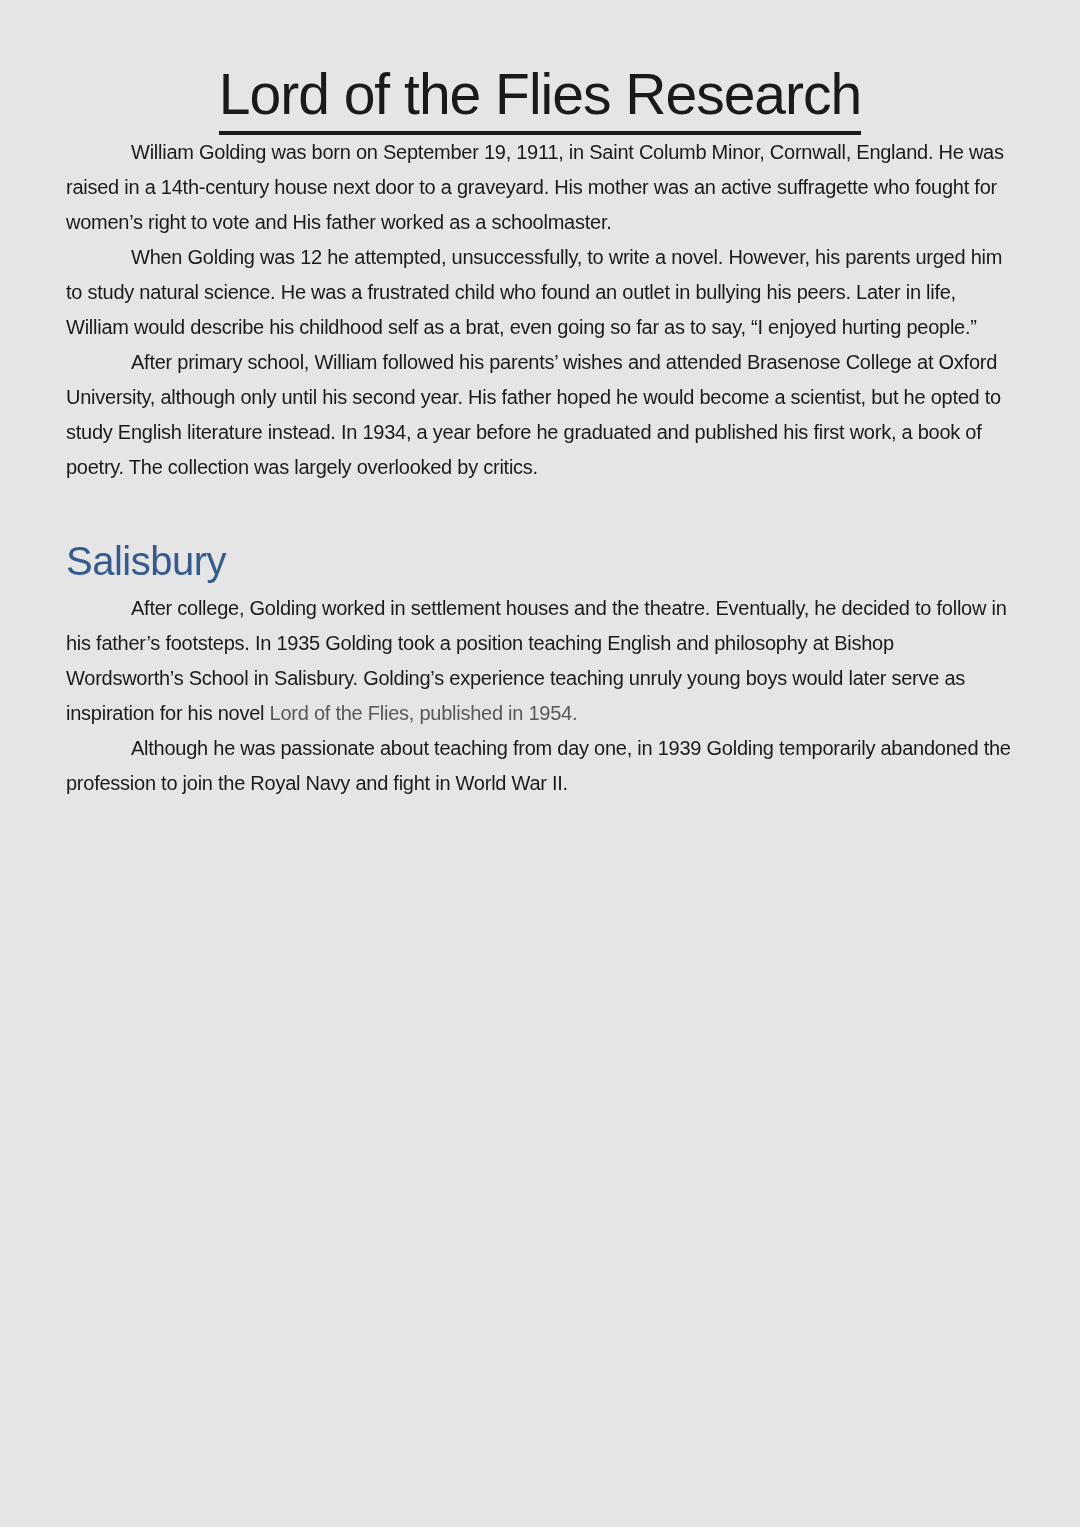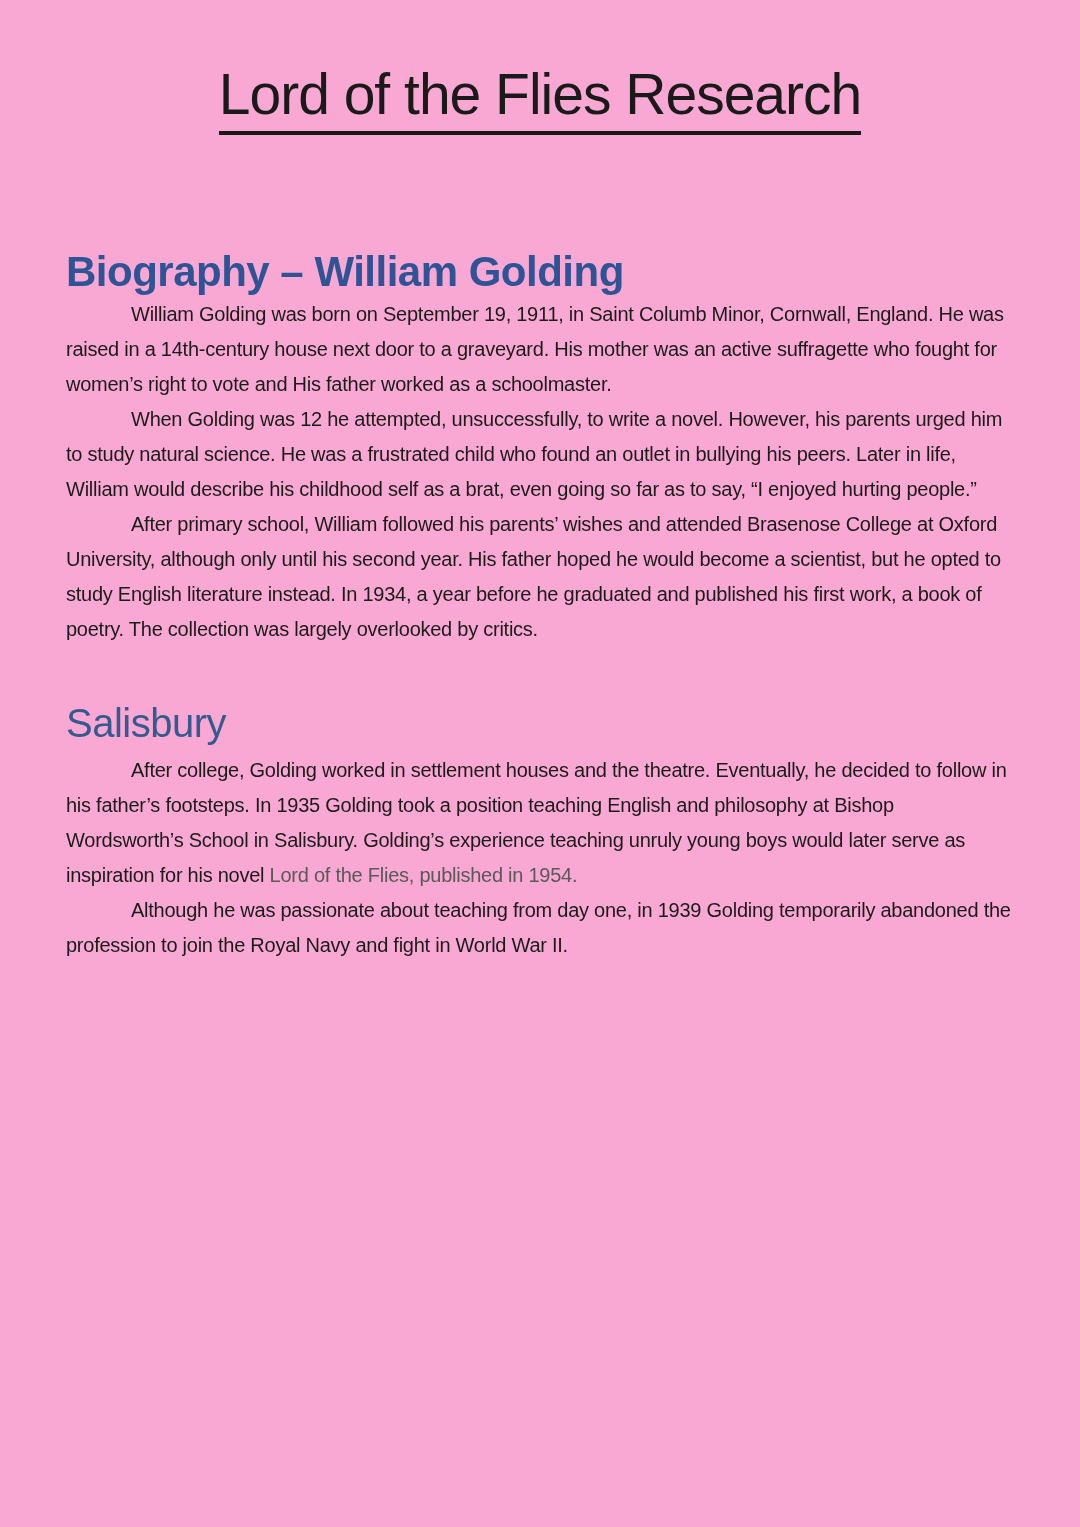--- a/index.html
+++ b/index.html
@@ -5,21 +5,21 @@
   html, body {
     margin: 0;
     padding: 0;
     background: #ffffff;
   }
   .page {
     position: relative;
     width: 1080px;
     height: 1527px;
     margin: 0 auto;
-    background: #f9a8d4;
+    background: #e5e5e5;
     font-family: "Liberation Sans", "DejaVu Sans", sans-serif;
     box-sizing: border-box;
     padding: 60px 66px 0 66px;
     overflow: hidden;
   }
   .doc-title {
     text-align: center;
     margin: 0;
     font-size: 57px;
     line-height: 68px;
@@ -65,21 +65,20 @@
     color: #595959;
   }
 </style>
 </head>
 <body>
 
 <div class="page">
 
   <h1 class="doc-title"><span class="underline">Lord of the Flies Research</span></h1>
 
-  <h2 class="h1">Biography – William Golding</h2>
 
 
   <div class="body-text">
     <p>William Golding was born on September 19, 1911, in Saint Columb Minor, Cornwall, England. He was raised in a 14th-century house next door to a graveyard. His mother was an active suffragette who fought for women’s right to vote and His father worked as a schoolmaster.</p>
     <p>When Golding was 12 he attempted, unsuccessfully, to write a novel. However, his parents urged him to study natural science. He was a frustrated child who found an outlet in bullying his peers. Later in life, William would describe his childhood self as a brat, even going so far as to say, “I enjoyed hurting people.”</p>
     <p>After primary school, William followed his parents’ wishes and attended Brasenose College at Oxford University, although only until his second year. His father hoped he would become a scientist, but he opted to study English literature instead. In 1934, a year before he graduated and published his first work, a book of poetry. The collection was largely overlooked by critics.</p>
   </div>
 
   <h3 class="h2 spaced">Salisbury</h3>
 

